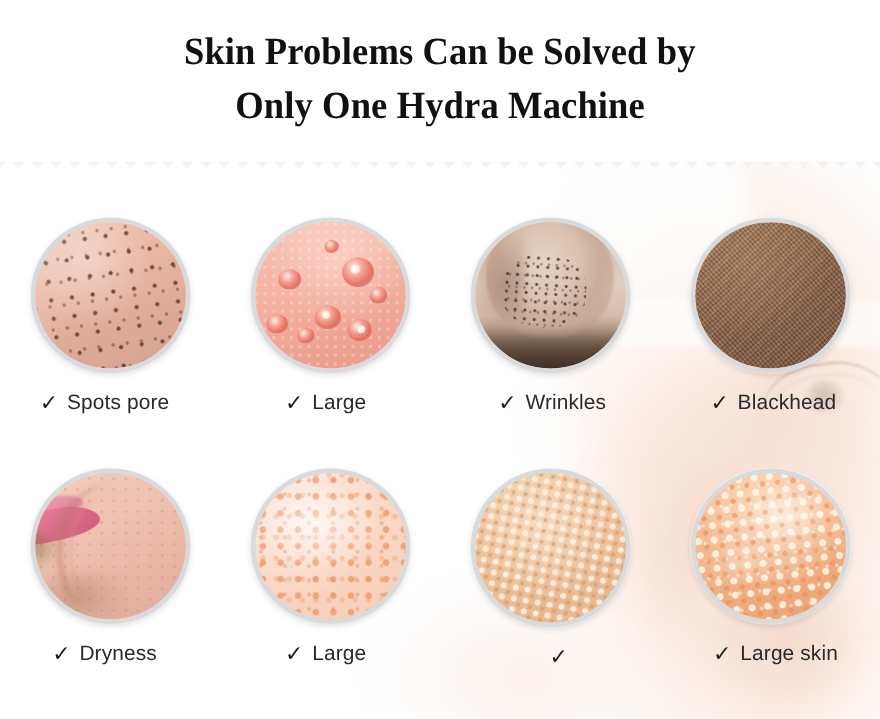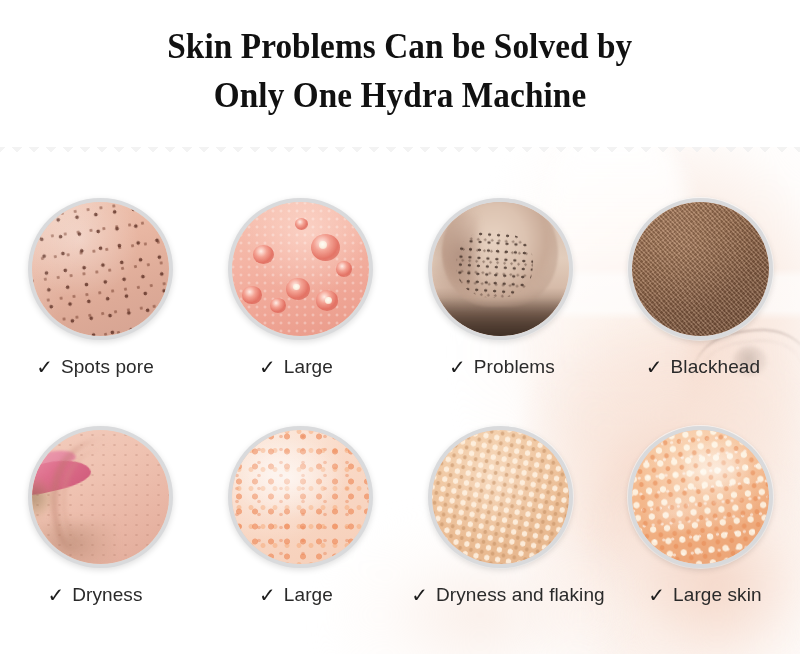--- a/index.html
+++ b/index.html
@@ -558,21 +558,21 @@
             <div class="tex-black"></div>
             <div class="bh-nose"></div>
             <div class="bh-shadow-l"></div>
             <div class="bh-dots"></div>
             <div class="bh-dark-bottom"></div>
           </div>
         </div>
       </div>
       <div class="label">
         <span class="check">✓</span>
-        <span class="label-text">Problems</span>
+        <span class="label-text">Wrinkles</span>
       </div>
     </div>
 
     <div class="cell" data-row="0" data-col="3">
       <div class="puck-wrap">
         <div class="puck">
           <div class="puck-inner">
             <div class="tex-dark"></div>
           </div>
         </div>
@@ -622,21 +622,20 @@
     <div class="cell" data-row="1" data-col="2">
       <div class="puck-wrap">
         <div class="puck">
           <div class="puck-inner">
             <div class="tex-dry"></div>
           </div>
         </div>
       </div>
       <div class="label">
         <span class="check">✓</span>
-        <span class="label-text">Dryness and flaking</span>
       </div>
     </div>
 
     <div class="cell" data-row="1" data-col="3">
       <div class="puck-wrap">
         <div class="puck">
           <div class="puck-inner">
             <div class="tex-oily"></div>
             <div class="oily-sheen"></div>
           </div>

